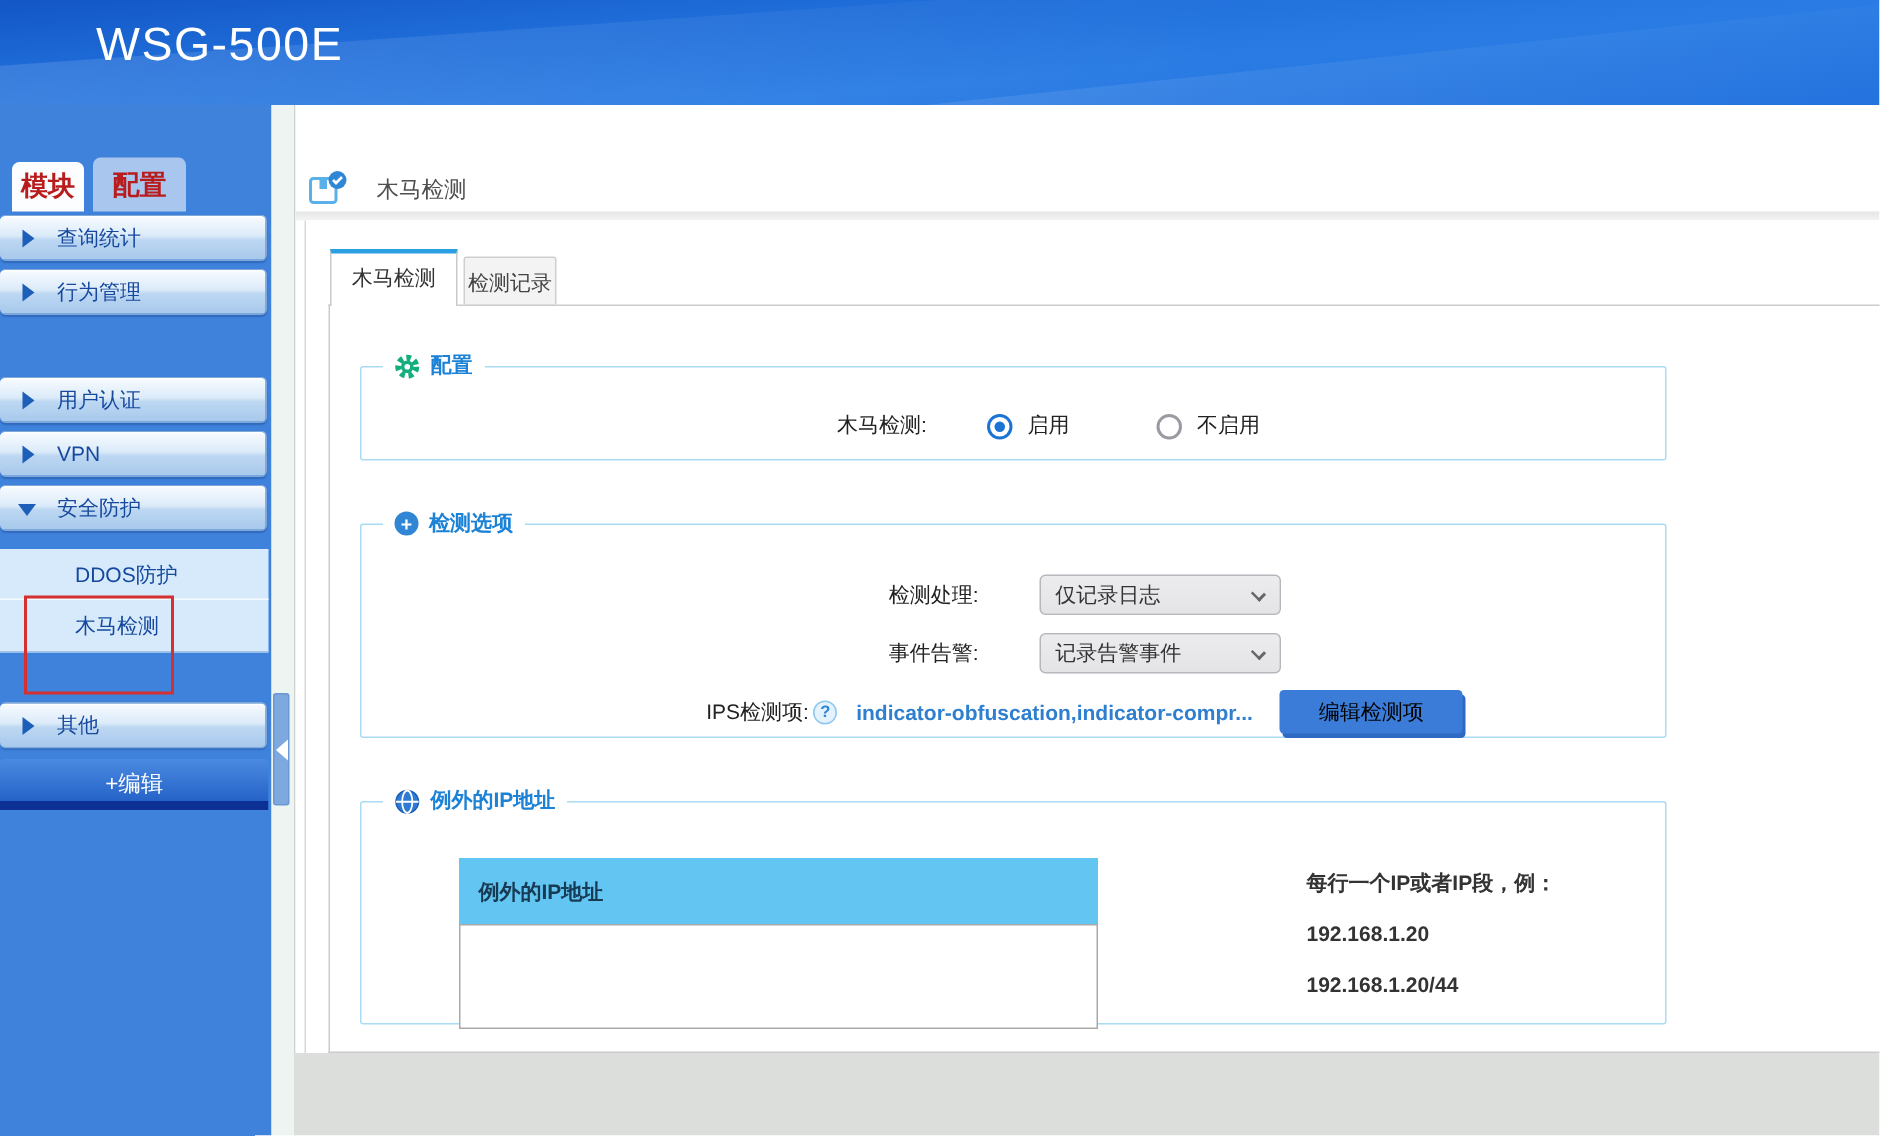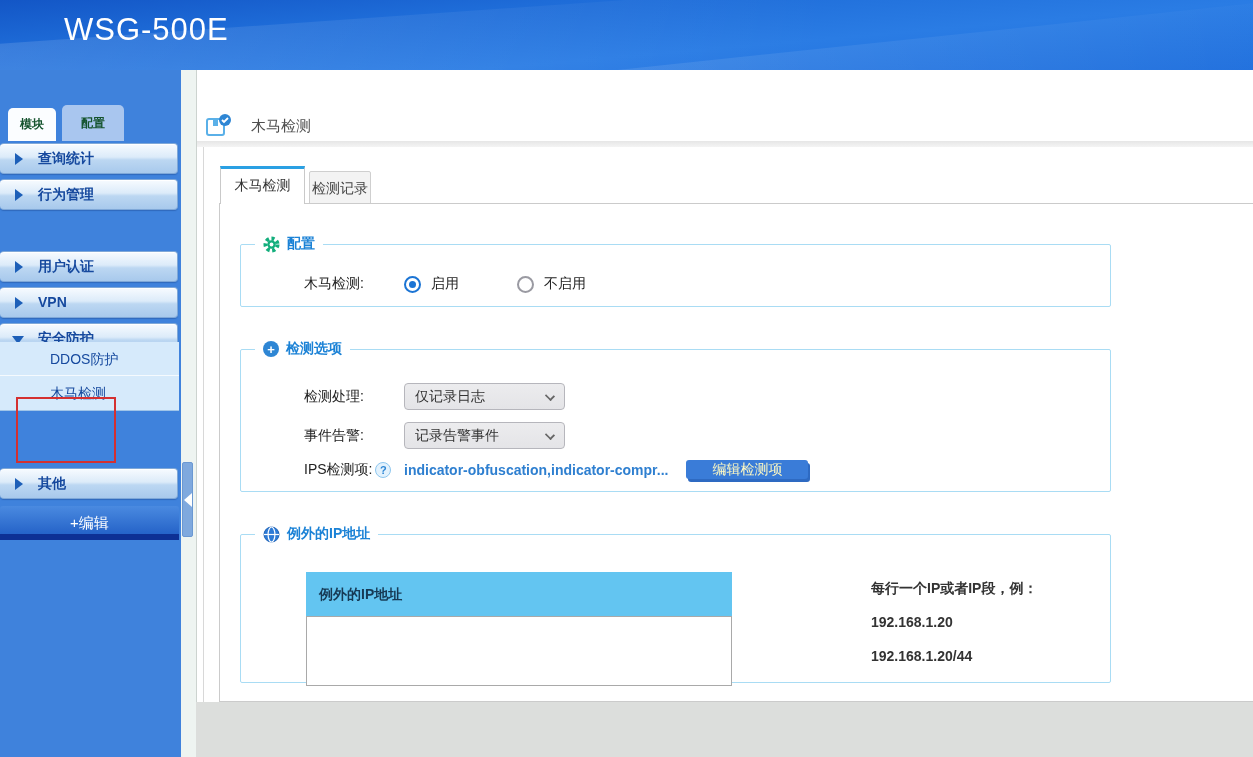--- a/index.html
+++ b/index.html
@@ -11,36 +11,36 @@
   .header { position:absolute; left:0; top:0; width:1253px; height:70px;
             background:linear-gradient(175deg,#1356c6 0%,#1e6cd8 28%,#2a7ce4 62%,#1f6fdd 100%); overflow:hidden; }
   .header .swoosh1 { position:absolute; left:-80px; top:18px; width:900px; height:90px;
             background:linear-gradient(100deg,rgba(255,255,255,0.14),rgba(255,255,255,0)); transform:rotate(-4deg); }
   .header .swoosh2 { position:absolute; left:600px; top:30px; width:800px; height:70px;
             background:linear-gradient(100deg,rgba(255,255,255,0.10),rgba(255,255,255,0)); transform:rotate(-6deg); }
   .header .brand { position:absolute; left:40px; top:12px; color:#fff; font-size:31px; letter-spacing:1px;margin-left:24px; }
 
   
   .sidebar { position:absolute; left:0; top:70px; width:181px; height:687px; background:#3f82dc; }
-  .side-tab { position:absolute; text-align:center; font-size:12px; font-weight:bold; color:#14532d;
+  .side-tab { position:absolute; text-align:center; font-size:18px; font-weight:bold; color:#b91c1c;
               border-radius:5px 5px 0 0; cursor:pointer; }
   .side-tab.active { left:8px; top:38px; width:48px; height:33px; line-height:33px; background:#fbfdff; }
   .side-tab.inactive { left:62px; top:35px; width:62px; height:36px; line-height:36px; background:#a9c6ef; }
 
   .menu-btn { position:absolute; left:0; width:178px; height:31px; line-height:29px;
               border:1px solid #7fa8d8; border-left:none; border-radius:4px;
               background:linear-gradient(180deg,#f7fbff 0%,#dcebf9 45%,#bcd7f2 55%,#a8c9ec 100%);
               box-shadow:inset 0 1px 0 #fff, 0 1px 1px rgba(20,60,130,.35);
-              color:#16499e; font-size:14px; font-weight:bold; padding-left:38px; cursor:pointer; }
+              color:#16499e; font-size:14px; font-weight:normal; padding-left:38px; cursor:pointer; }
   .menu-btn .arrow-right { position:absolute; left:15px; top:9px; width:0; height:0;
               border-top:6px solid transparent; border-bottom:6px solid transparent; border-left:8px solid #1d5fb8; }
   .menu-btn .arrow-down { position:absolute; left:12px; top:12px; width:0; height:0;
               border-left:6px solid transparent; border-right:6px solid transparent; border-top:8px solid #1d5fb8; }
 
-  .submenu { position:absolute; left:0; top:272px; width:179px; background:#d6eafb; border-bottom:1px solid #9fc4e8; }
+  .submenu { position:absolute; left:0; top:296px; width:179px; background:#d6eafb; border-bottom:1px solid #9fc4e8; }
   .submenu-item { height:34px; line-height:34px; padding-left:50px; font-size:14px; color:#16499e;
               border-bottom:1px solid #f5fafe; cursor:pointer; }
   .submenu-item:last-child { border-bottom:none; }
   .annotation-box { position:absolute; left:16px; top:327px; width:100px; height:66px;
               border:2px solid #d43030; pointer-events:none; }
 
   .edit-btn { position:absolute; left:0; top:436px; width:179px; height:34px; line-height:34px; text-align:center;
               background:linear-gradient(180deg,#4a8ae0,#2563c8); border-bottom:6px solid #0d3094;
               color:#fff; font-size:15px; cursor:pointer; border-radius:3px 3px 0 0; }
 
@@ -69,21 +69,21 @@
   .tab-body { position:absolute; left:15px; top:56px; width:1035px; height:499px; background:#fff;
             border:1px solid #cbcbcb; border-right:none; z-index:2; }
 
   fieldset.sect { position:absolute; left:20px; width:871px; border:1px solid #a9dcf4; border-radius:2px; background:#fff; }
   fieldset.sect legend { margin-left:14px; padding:0 8px; display:flex; align-items:center; gap:7px;
             font-size:14px; font-weight:bold; color:#1b82d6; }
   .sect-config { top:31px; height:72px; }
   .sect-options { top:136px; height:152px; }
   .sect-except { top:321px; height:158px; }
 
-  .form-row { position:absolute; left:0; width:100%; display:flex; align-items:center; }
+  .form-row { position:absolute; left:16px; width:100%; display:flex; align-items:center;justify-content:center; }
   .form-label { width:163px; padding-left:63px; font-size:14px; color:#222; display:flex; align-items:center; }
 
   
   .radio-group { display:flex; align-items:center; gap:10px; }
   .radio { width:17px; height:17px; border-radius:50%; background:#fff; position:relative; cursor:pointer; }
   .radio.checked { border:2px solid #1b74d4; }
   .radio.checked::after { content:""; position:absolute; left:3px; top:3px; width:7px; height:7px;
             border-radius:50%; background:#1b74d4; }
   .radio.unchecked { border:2px solid #9a9aa2; }
   .radio-label { font-size:14px; color:#222; margin-right:48px; }
@@ -92,21 +92,21 @@
   .select { width:161px; height:27px; background:linear-gradient(180deg,#ececee,#e4e4e7);
             border:1px solid #b6b6bc; border-radius:4px; display:flex; align-items:center;
             padding:0 10px; font-size:14px; color:#333; cursor:pointer; position:relative; }
   .select .chev { position:absolute; right:10px; top:8px; width:8px; height:8px;
             border-right:2px solid #666; border-bottom:2px solid #666; transform:rotate(45deg) scale(1,.8); }
 
   .help-icon { width:16px; height:16px; border-radius:50%; margin-left:3px; background:#e3f2fd;
             border:1px solid #8ec7ef; color:#2e86d4; font-size:11px; font-weight:bold;
             display:inline-flex; align-items:center; justify-content:center; cursor:pointer; }
   .ips-value { font-size:14px; font-weight:bold; color:#2e7fd0; cursor:pointer; }
-  .edit-check-btn { margin-left:18px; width:122px; height:19px; background:#3a7cd8; color:#fef9c3; font-size:14px;
+  .edit-check-btn { margin-left:18px; width:122px; height:29px; background:#3a7cd8; color:#000000; font-size:14px;
             border:none; border-radius:3px; box-shadow:2px 3px 0 #2e6ac2; cursor:pointer;
             font-family:"Liberation Sans","DejaVu Sans",sans-serif; }
 
   
   .ip-table-header { position:absolute; left:65px; top:29px; width:426px; height:44px; line-height:44px;
             background:#63c5f1; color:#173a55; font-size:14px; font-weight:bold; padding-left:13px; }
   .ip-textarea { position:absolute; left:65px; top:73px; width:426px; height:70px; border:1px solid #a9a9a9;
             resize:none; font-size:13px; font-family:"Liberation Sans","DejaVu Sans",sans-serif; }
   .ip-hints { position:absolute; left:630px; top:36px; font-size:14px; color:#333; }
   .ip-hints div { margin-bottom:15px; line-height:19px;font-weight:bold; }

